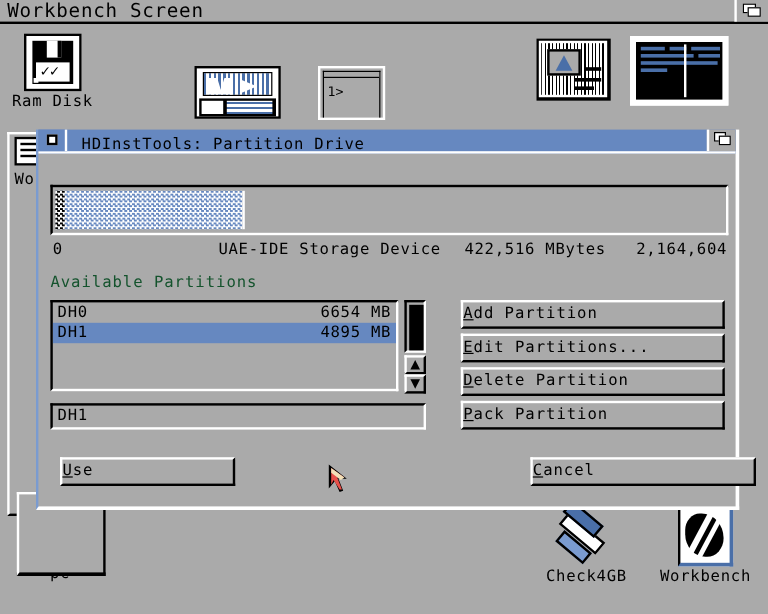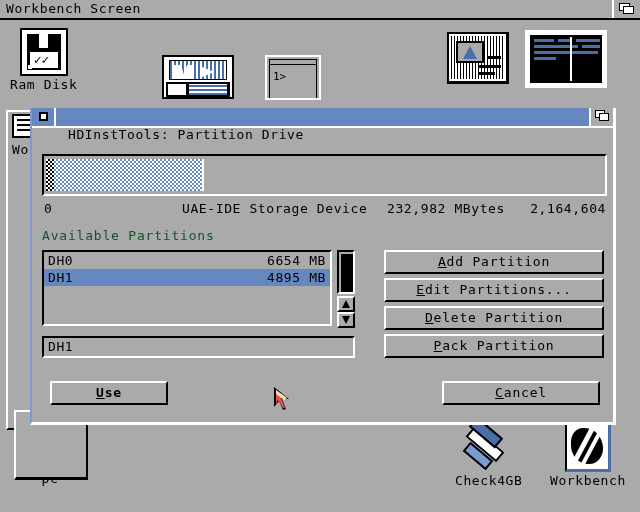--- a/index.html
+++ b/index.html
@@ -28,21 +28,21 @@
     position: absolute;
     left: 0; top: 0;
     width: 640px; height: 20px;
     background: #aaaaaa;
     border-bottom: 2px solid #000000;
     box-sizing: border-box;
   }
   #screen-title-text {
     position: absolute;
     left: 6px; top: 1px;
-    font-size: 13px;
+    font-size: 16px;
     line-height: 15px;
     letter-spacing: 0.6px;
     color: #000000;
     white-space: nowrap;
   }
   #screen-depth-gadget {
     position: absolute;
     right: 0; top: 0;
     width: 26px; height: 18px;
     background: #aaaaaa;
@@ -440,21 +440,21 @@
   #dlg-close-gadget .sq {
     position: absolute;
     left: 7px; top: 4px;
     width: 9px; height: 9px;
     background: #ffffff;
     border: 2px solid #000000;
     box-sizing: border-box;
   }
   #dialog-title-text {
     position: absolute;
-    left: 36px; top: 19px;
+    left: 36px; top: 5px;
     font-size: 13px;
     line-height: 16px;
     letter-spacing: 0.6px;
     color: #000000;
     white-space: nowrap;
   }
   #dlg-depth-gadget {
     position: absolute;
     right: 0; top: 0;
     width: 24px; height: 18px;
@@ -642,21 +642,20 @@
 
   
   .amiga-btn {
     position: absolute;
     background: #aaaaaa;
     border-top: 2px solid #ffffff;
     border-left: 2px solid #ffffff;
     border-right: 2px solid #000000;
     border-bottom: 2px solid #000000;
     box-sizing: border-box;
-    text-align: center;
     font-size: 13px;
     letter-spacing: 0.8px;
     color: #000000;
     white-space: nowrap;
     cursor: default;
   }
   .amiga-btn .lbl {
     display: inline-block;
   }
   .amiga-btn u { text-decoration: underline; }
@@ -667,27 +666,26 @@
     height: 24px;
     line-height: 20px;
   }
   #btn-add    { top: 122px; }
   #btn-edit   { top: 150px; }
   #btn-delete { top: 178px; }
   #btn-pack   { top: 206px; }
 
   #btn-use {
     left: 18px; top: 253px;
-    width: 118px; height: 24px;
+    width: 146px; height: 24px;
     line-height: 20px;
-    font-weight: bold;
   }
   #btn-cancel {
     left: 410px; top: 253px;
-    width: 158px; height: 24px;
+    width: 188px; height: 24px;
     line-height: 20px;
   }
 
   
   #cursor {
     position: absolute;
     left: 272px; top: 385px;
     width: 22px; height: 26px;
     pointer-events: none;
   }
@@ -819,21 +817,21 @@
 
 
       <div id="gauge-frame">
         <div id="gauge-used"></div>
         <div id="gauge-head"></div>
       </div>
 
       <div id="device-row">
         <span id="dev-start">0</span>
         <span id="dev-name">UAE-IDE Storage Device</span>
-        <span id="dev-size">232,982 MBytes</span>
+        <span id="dev-size">422,516 MBytes</span>
         <span id="dev-blocks">2,164,604</span>
       </div>
 
       <div id="avail-label">Available Partitions</div>
 
       <div id="list-frame">
         <div class="part-row">
           <span class="part-name">DH0</span>
           <span class="part-size">6654 MB</span>
         </div>

